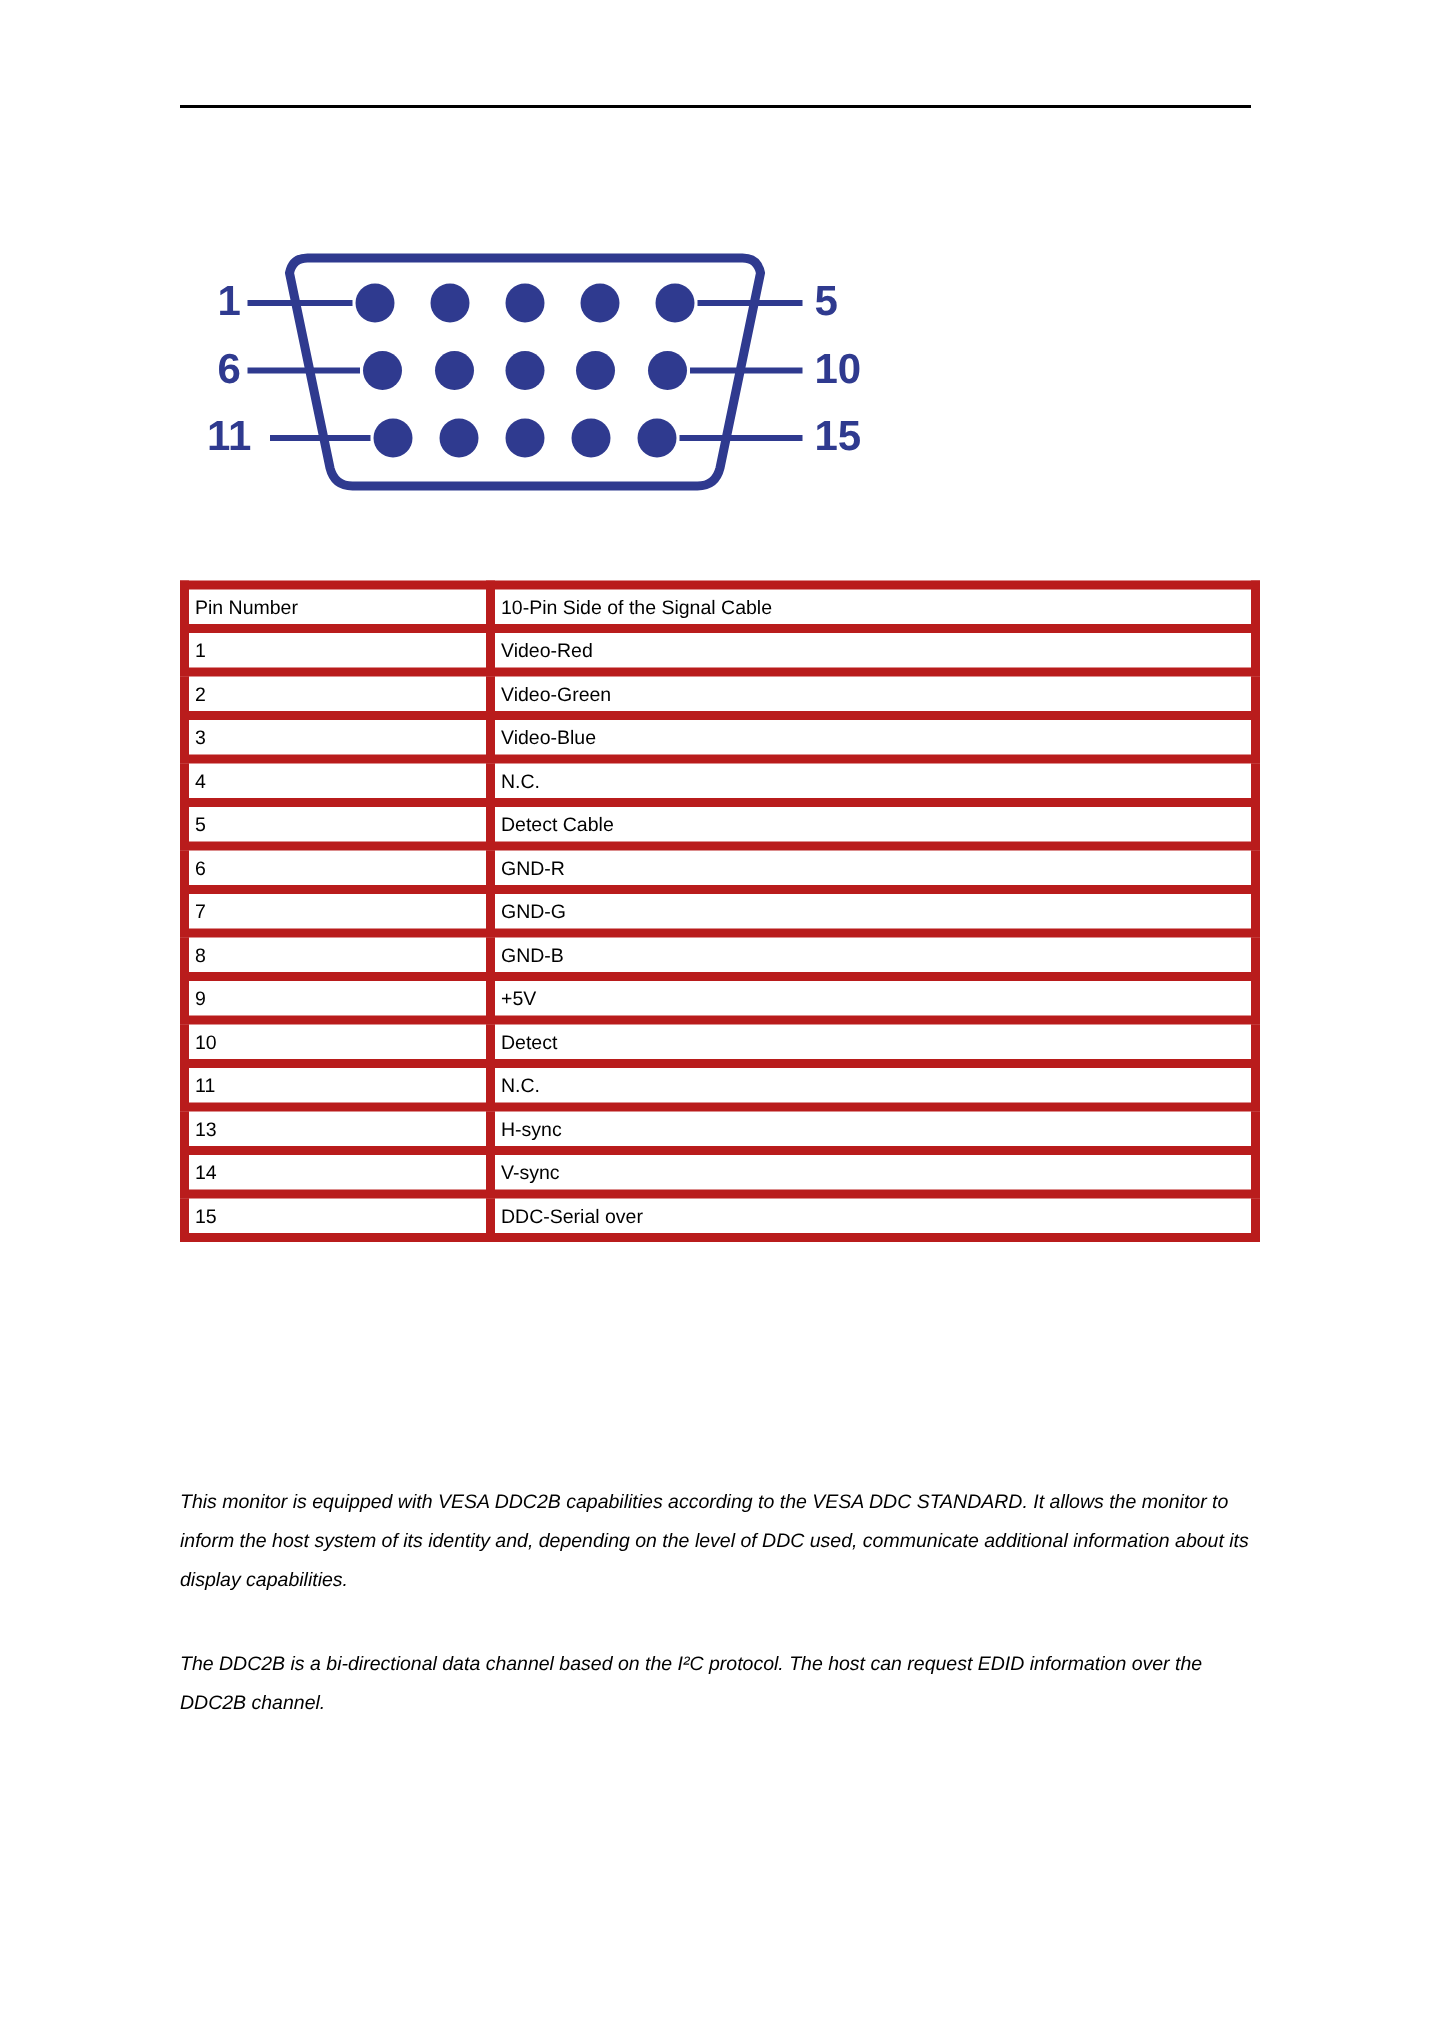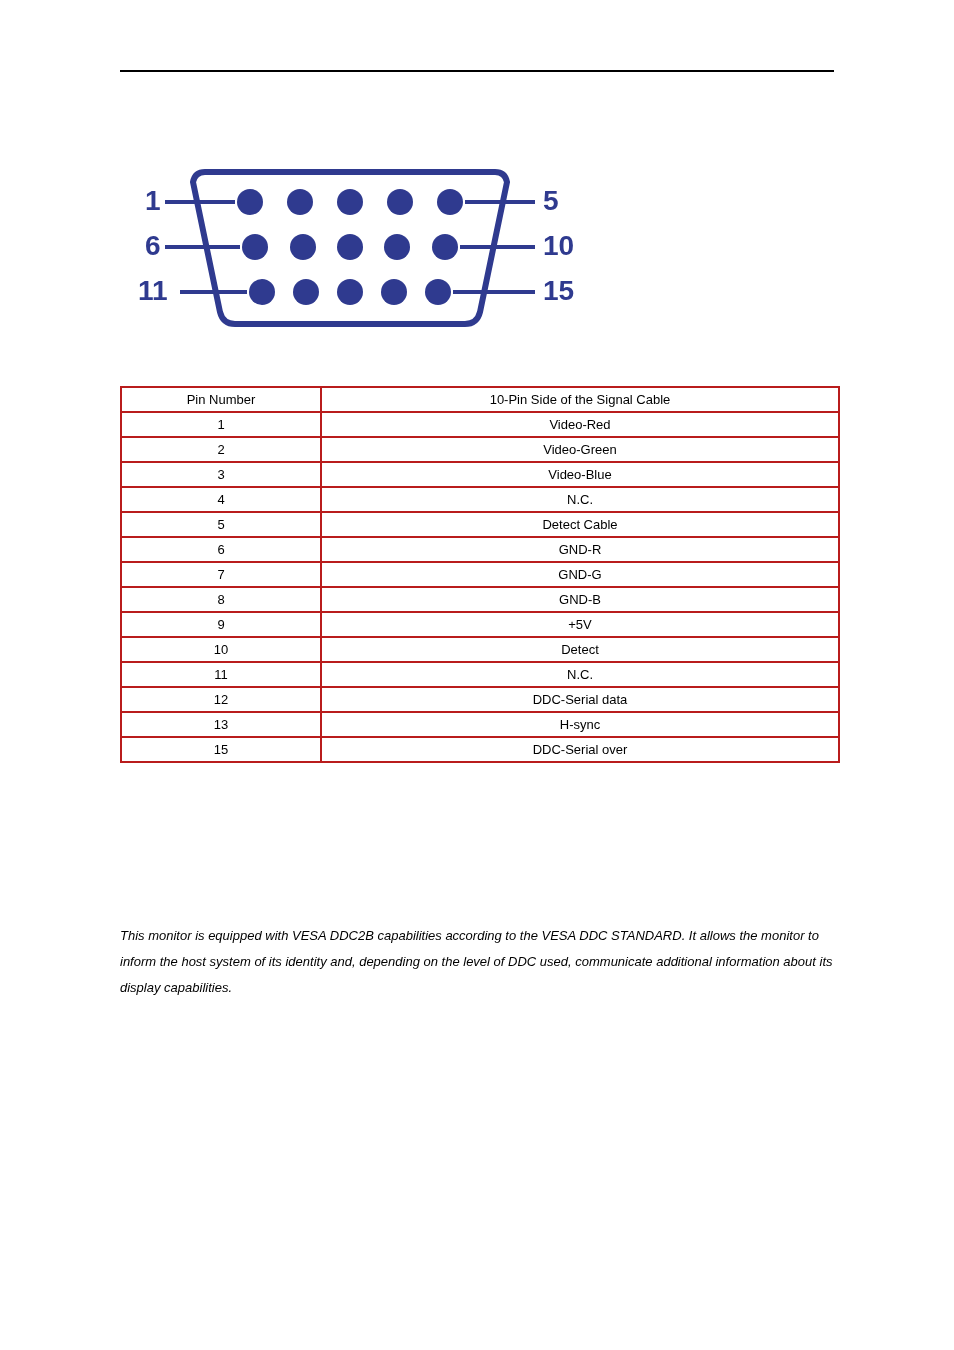--- a/index.html
+++ b/index.html
@@ -22,23 +22,23 @@
   .diagram {
     margin: 0 0 40px 0;
   }
   table.pin-table {
     border-collapse: collapse;
     width: 720px;
     margin: 0 0 160px 0;
     font-size: 13px;
   }
   table.pin-table td, table.pin-table th {
-    border: 2px solid #b91c1c;
+    border: 6px solid #b91c1c;
     padding: 4px 4px;
-    text-align: center;
+    text-align: left;
     font-weight: normal;
     vertical-align: top;
   }
   table.pin-table th:first-child,
   table.pin-table td:first-child {
     width: 190px;
   }
   .body-text {
     font-size: 13px;
     line-height: 2.0;
@@ -151,28 +151,29 @@
         </tr>
     <tr>
           <td>10</td>
           <td>Detect</td>
         </tr>
     <tr>
           <td>11</td>
           <td>N.C.</td>
         </tr>
     <tr>
-          <td>12</td>
-          <td>DDC-Serial data</td>
+          <td>13</td>
+          <td>H-sync</td>
         </tr>
     <tr>
-          <td>13</td>
-          <td>H-sync</td>
+          <td>14</td>
+          <td>V-sync</td>
         </tr>
     <tr>
           <td>15</td>
           <td>DDC-Serial over</td>
         </tr>
   </tbody>
     </table>
 
   <div class="body-text">This monitor is equipped with VESA DDC2B capabilities according to the VESA DDC STANDARD. It allows the monitor to inform the host system of its identity and, depending on the level of DDC used, communicate additional information about its display capabilities.</div>
+  <div class="body-text">The DDC2B is a bi-directional data channel based on the I²C protocol. The host can request EDID information over the DDC2B channel.</div>
 </div>
 
 </body></html>

